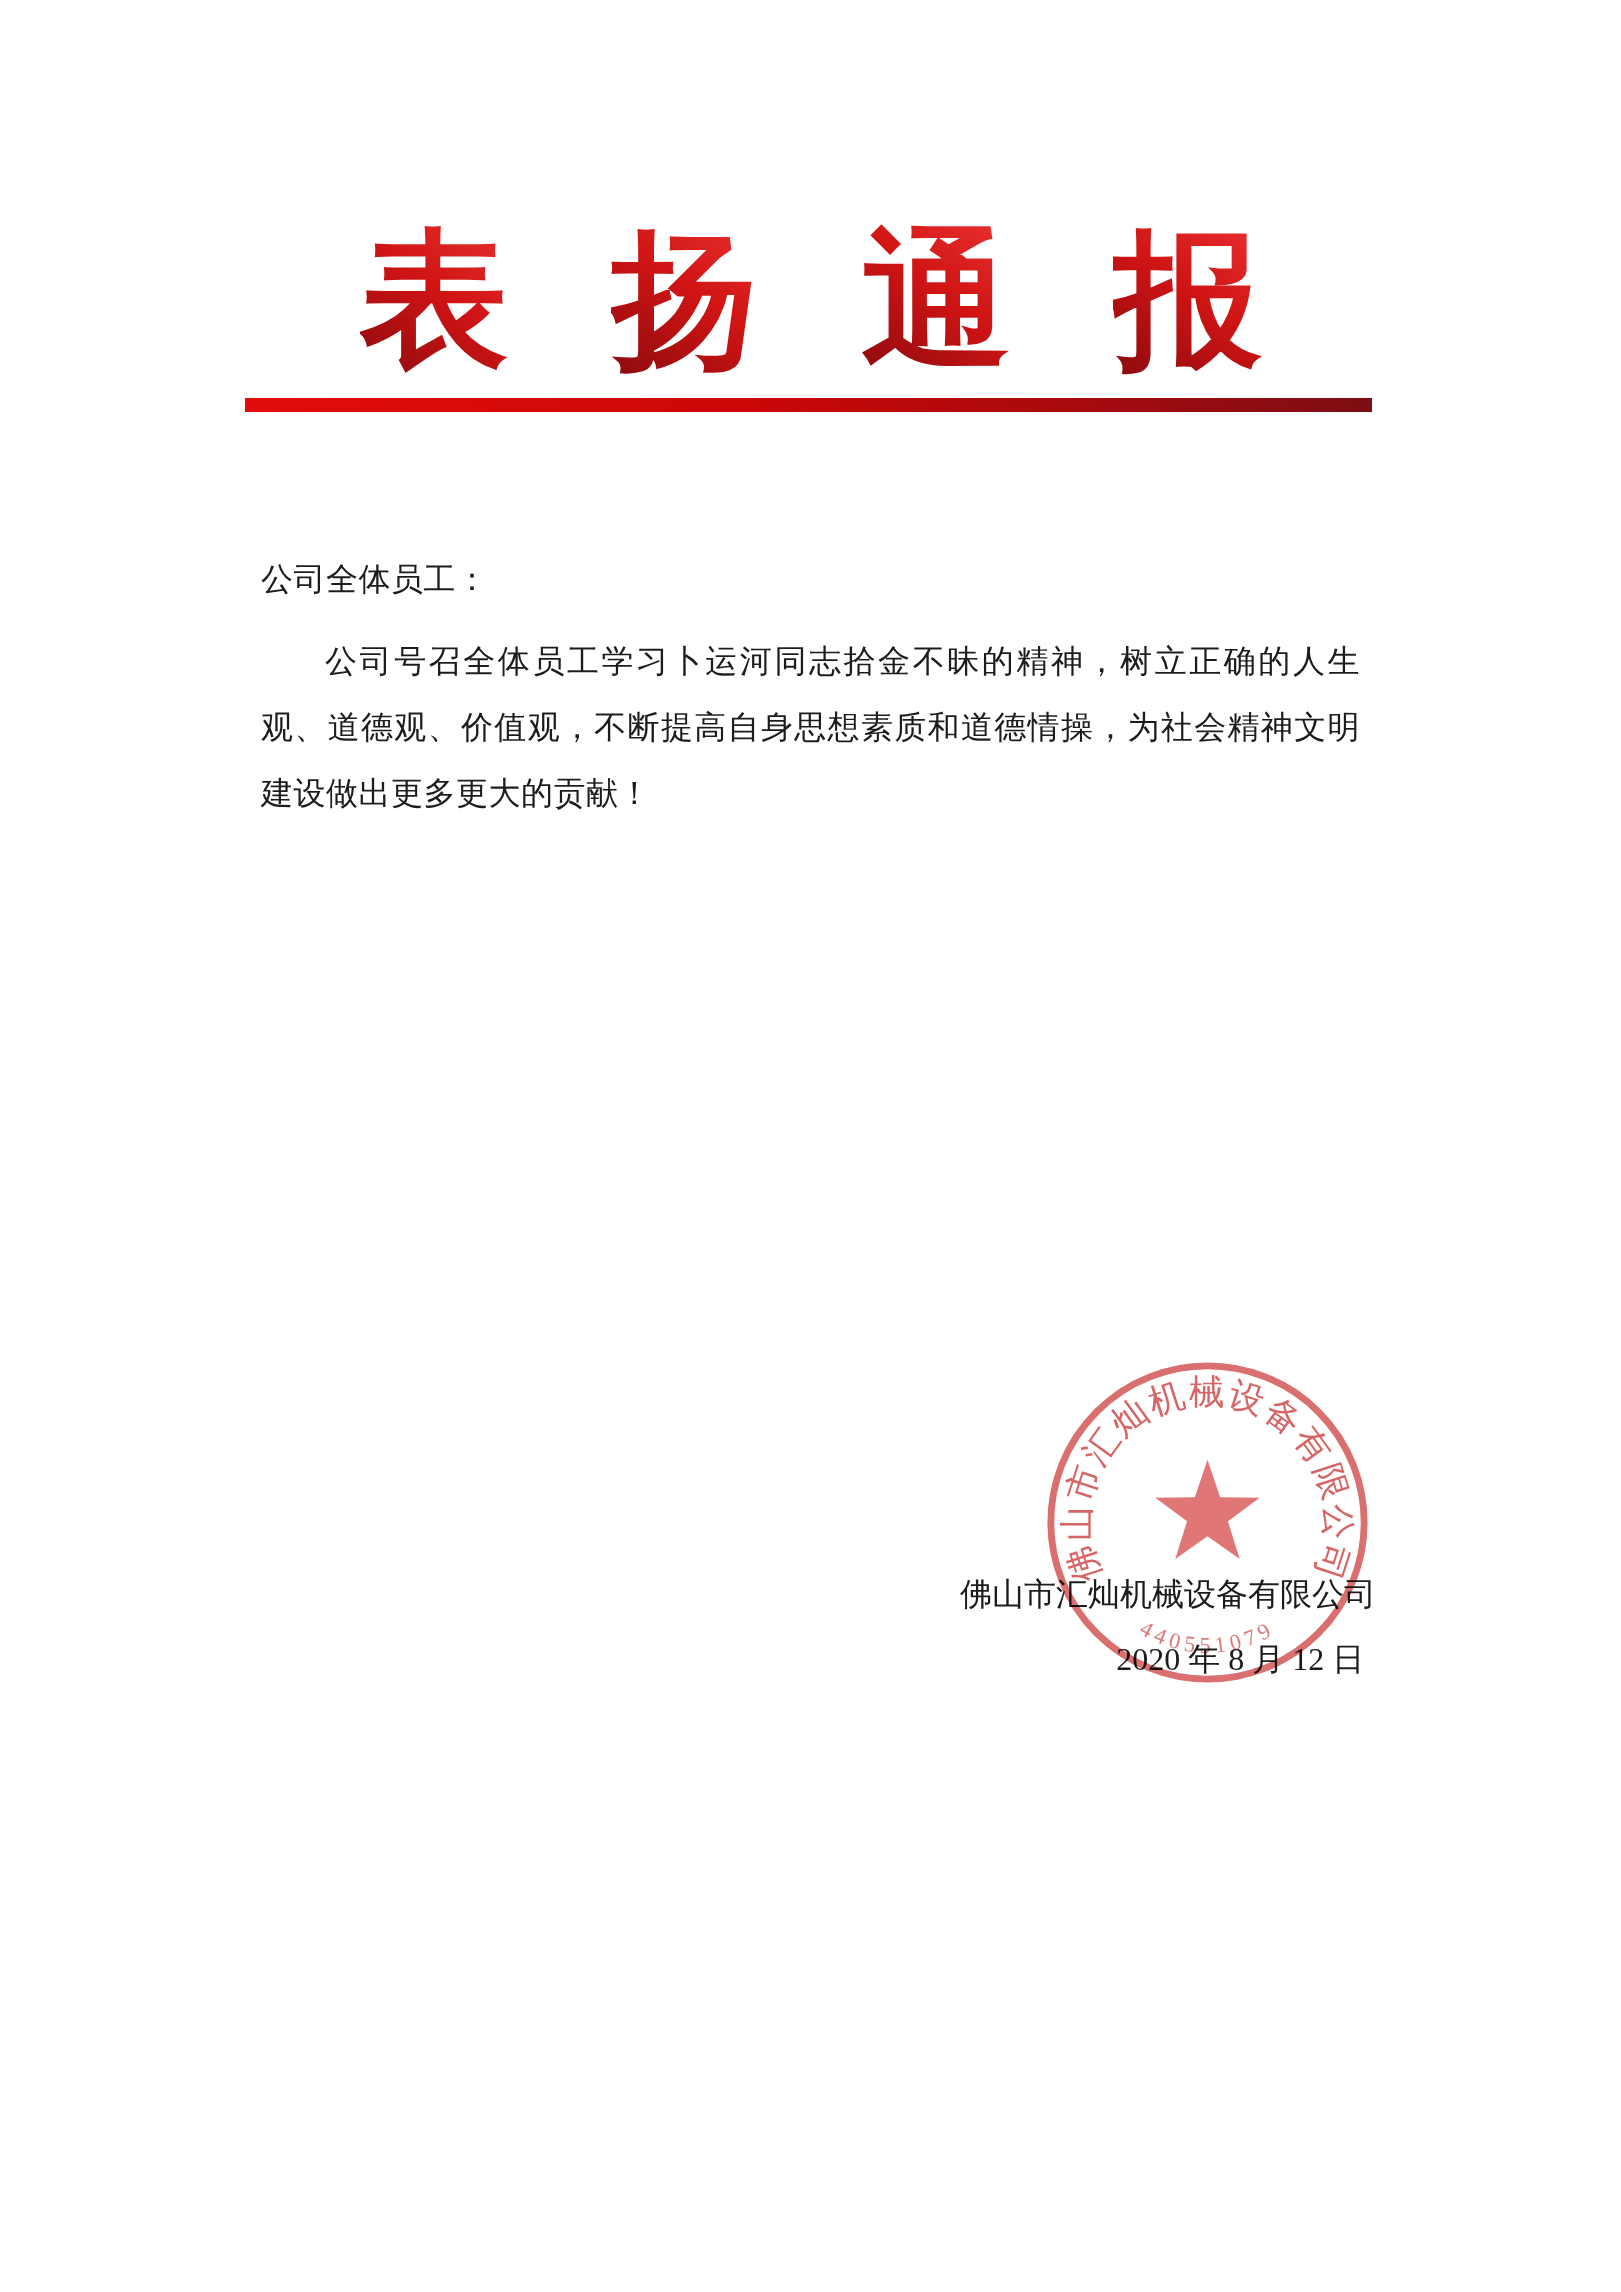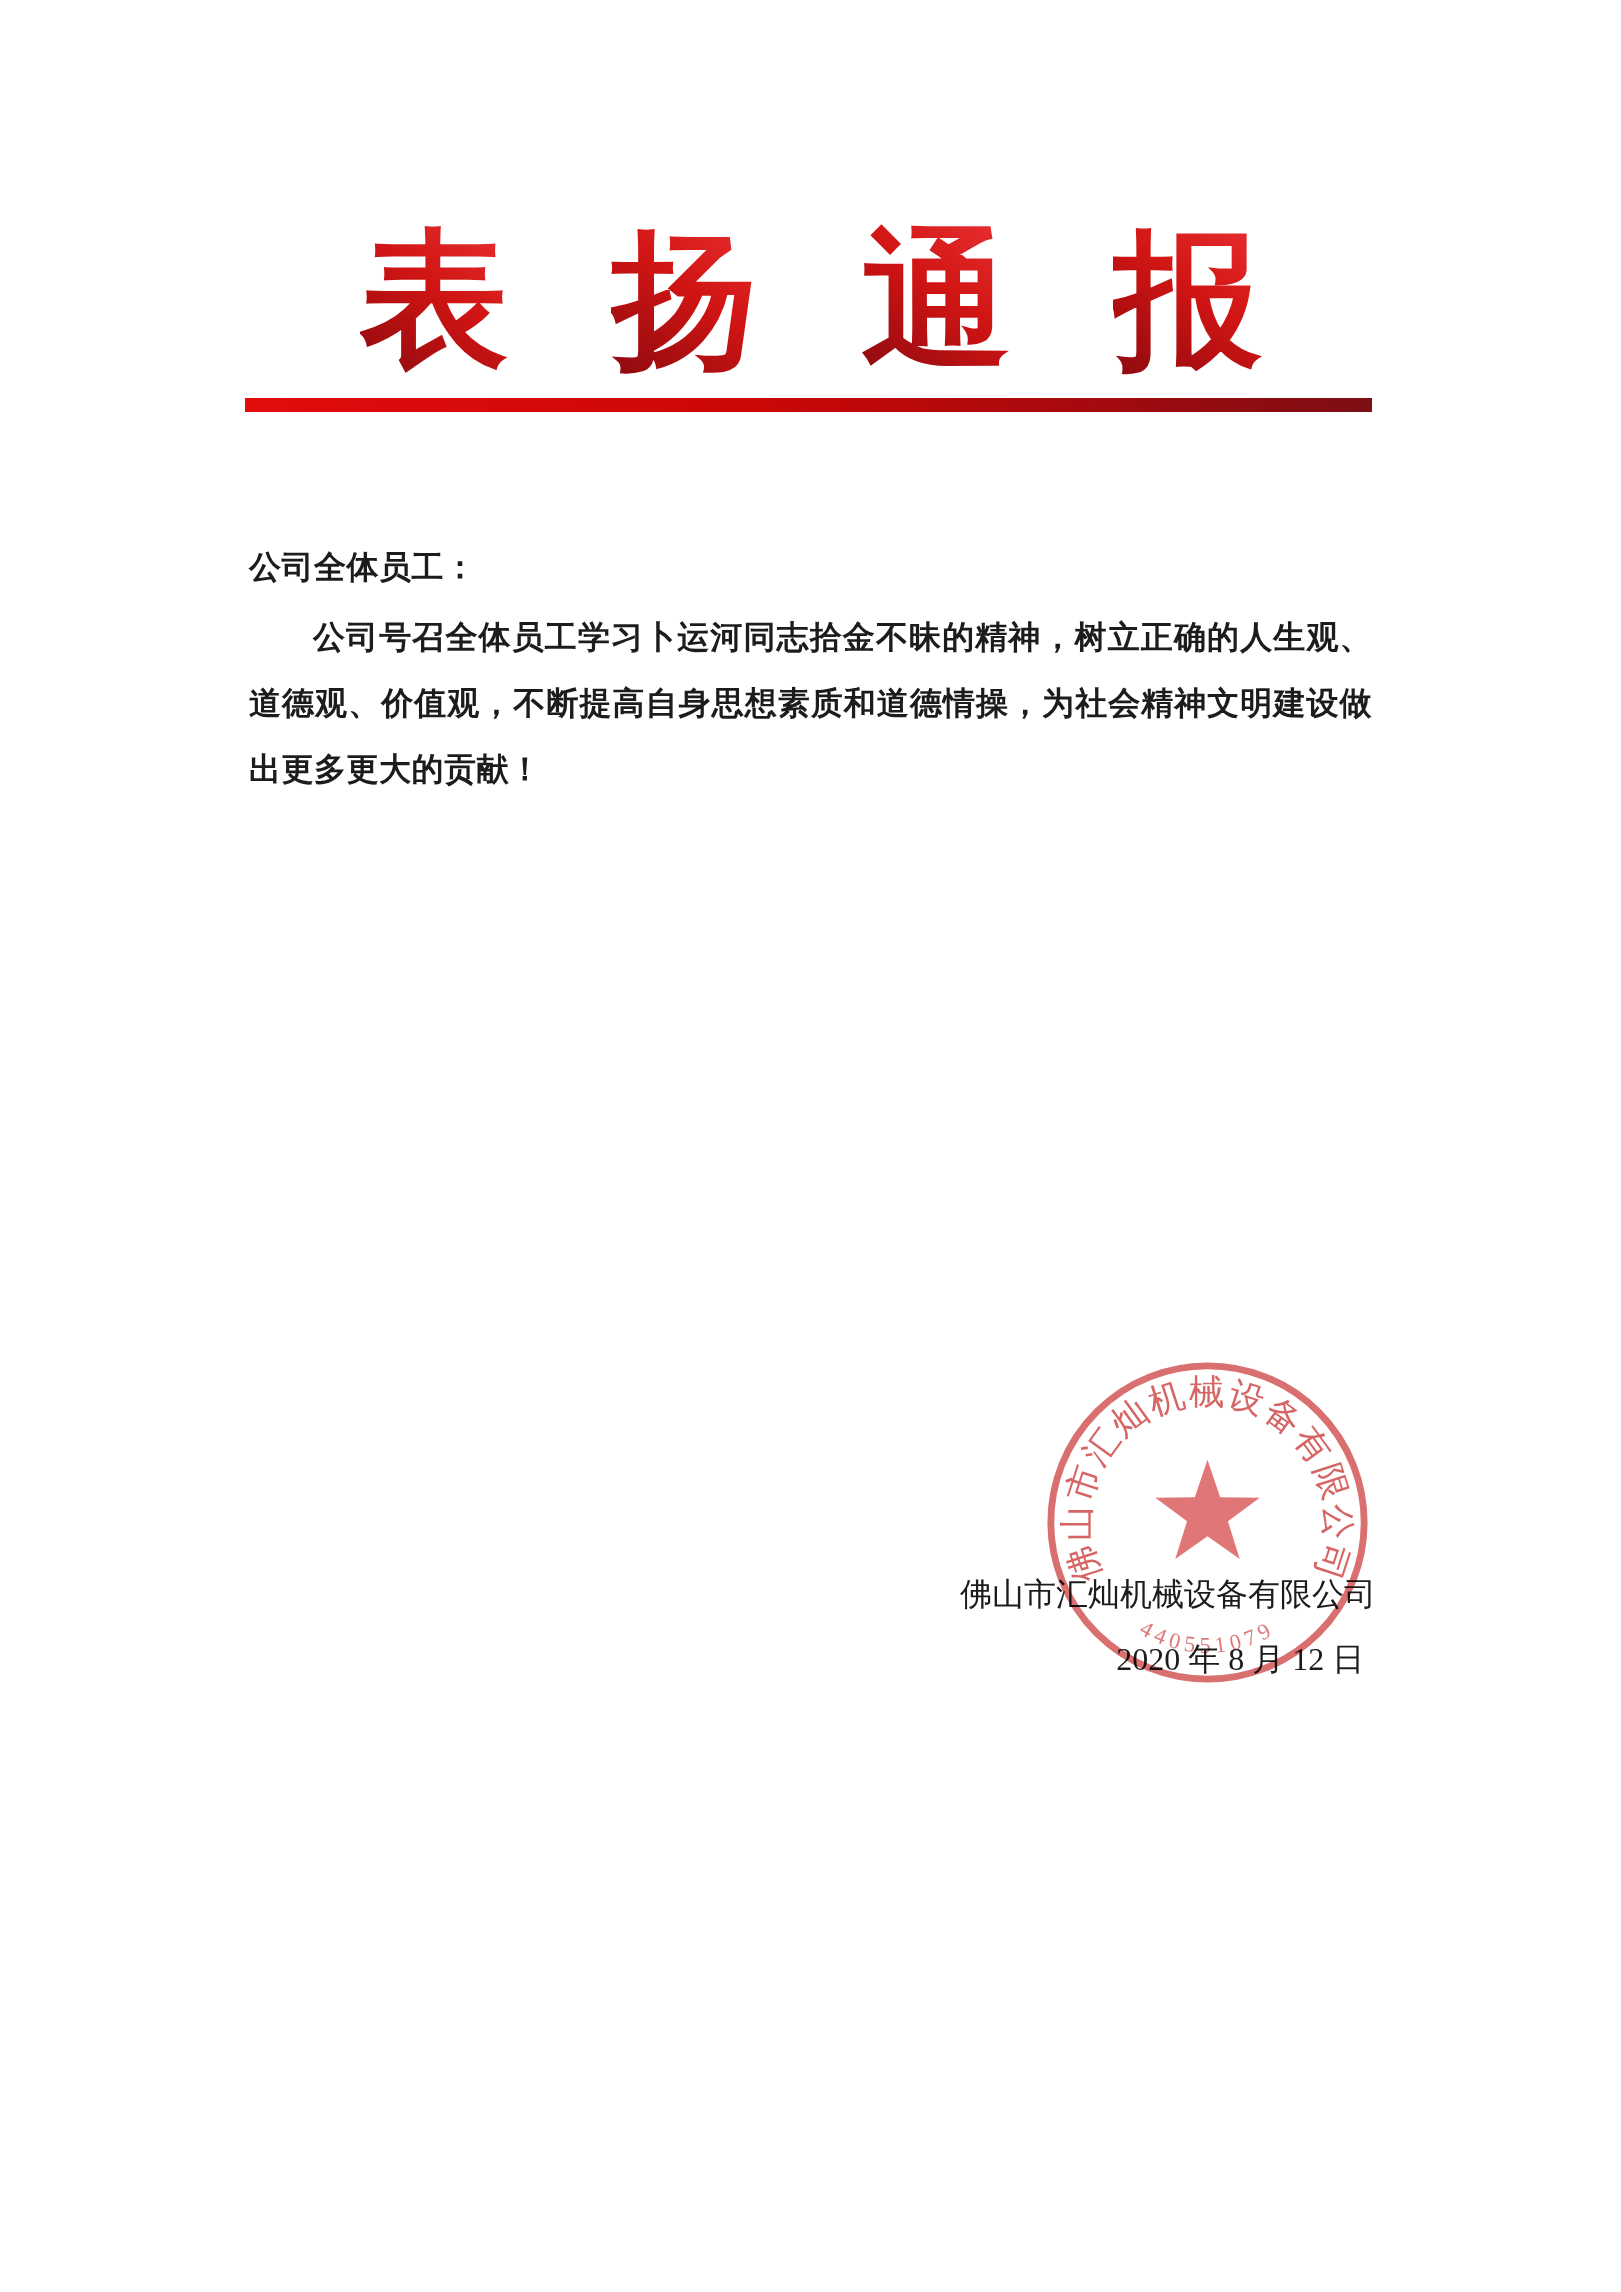--- a/index.html
+++ b/index.html
@@ -56,23 +56,22 @@
     position: absolute;
     top: 530px;
     left: 245px;
     width: 1131px;
     font-size: 32px;
     line-height: 66px;
     text-align: justify;
     letter-spacing: 0.5px;
   }
   .body-text p {
-    margin: 4px;
+    margin: 16px;
     text-indent: 2em;
-    font-weight: bold;
   }
   .body-text p.salutation {
     text-indent: 0;
   }
 
   
   .sign-block {
     position: absolute;
     top: 1562px;
     left: 245px;

